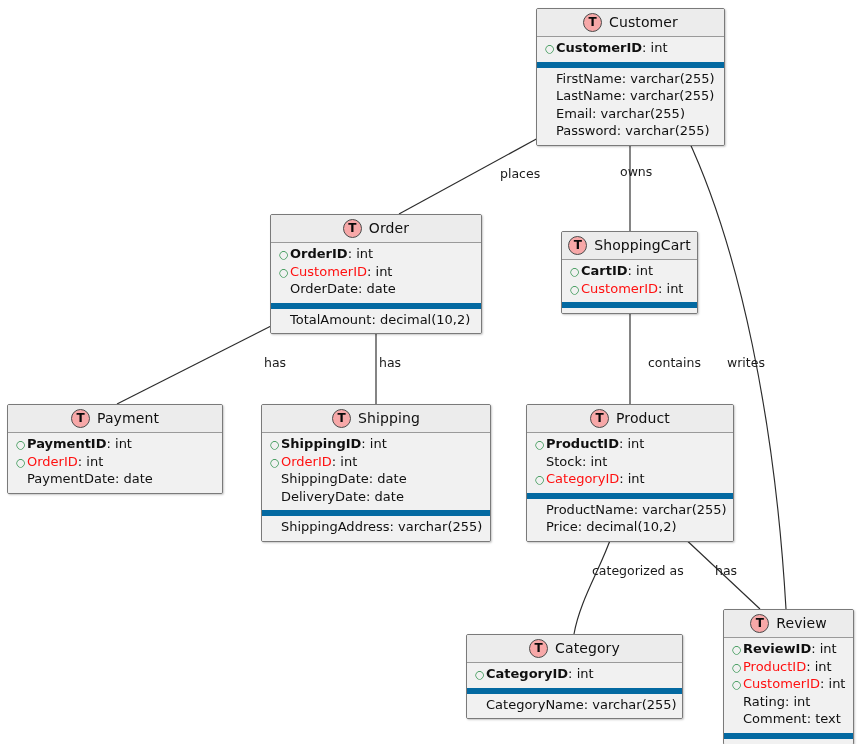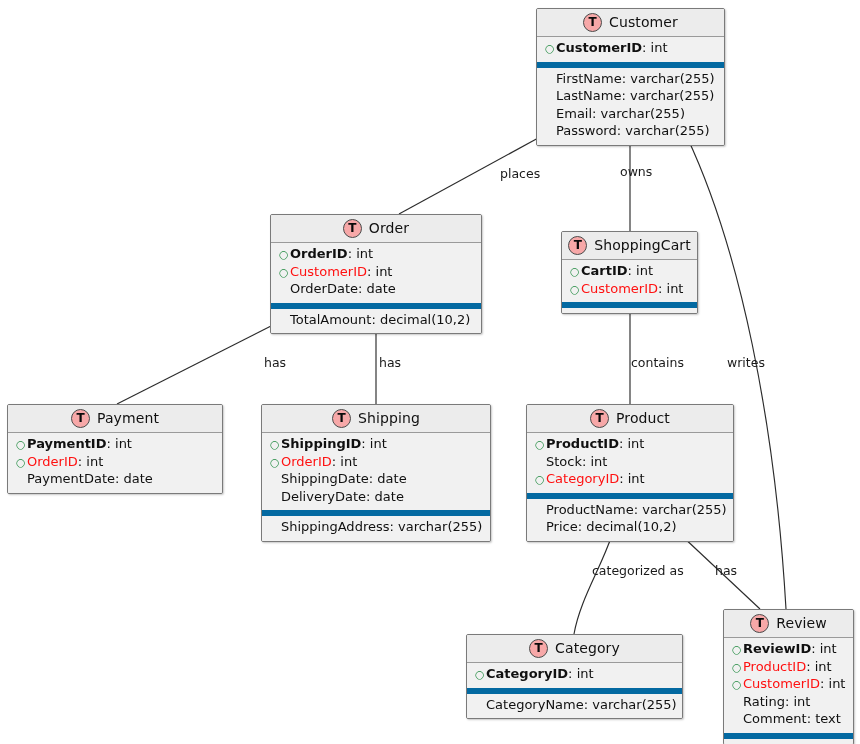--- a/index.html
+++ b/index.html
@@ -144,21 +144,21 @@
     <path d="M 630 299 L 630 404"></path>
     <path d="M 612 535 C 600 570, 580 600, 574 634"></path>
     <path d="M 681 535 L 760 609"></path>
   </svg>
 
   <div class="edge-label" style="left: 500px; top: 168px;">places</div>
   <div class="edge-label" style="left: 620px; top: 166px;">owns</div>
   <div class="edge-label" style="left: 727px; top: 357px;">writes</div>
   <div class="edge-label" style="left: 264px; top: 357px;">has</div>
   <div class="edge-label" style="left: 379px; top: 357px;">has</div>
-  <div class="edge-label" style="left: 631px; top: 357px;">contains</div>
+  <div class="edge-label" style="left: 631px; top: 357px; padding-left: 17px;">contains</div>
   <div class="edge-label" style="left: 583px; top: 565px; margin-left: 9px;">categorized as</div>
   <div class="edge-label" style="left: 715px; top: 565px;">has</div>
 
   <div id="entity-host">
       <div class="entity" style="left: 536px; top: 8px; width: 189px;">
         <div class="ent-header">
           <span class="t-icon">
             <span>T</span>
           </span>
           <span class="ent-title">Customer</span>

